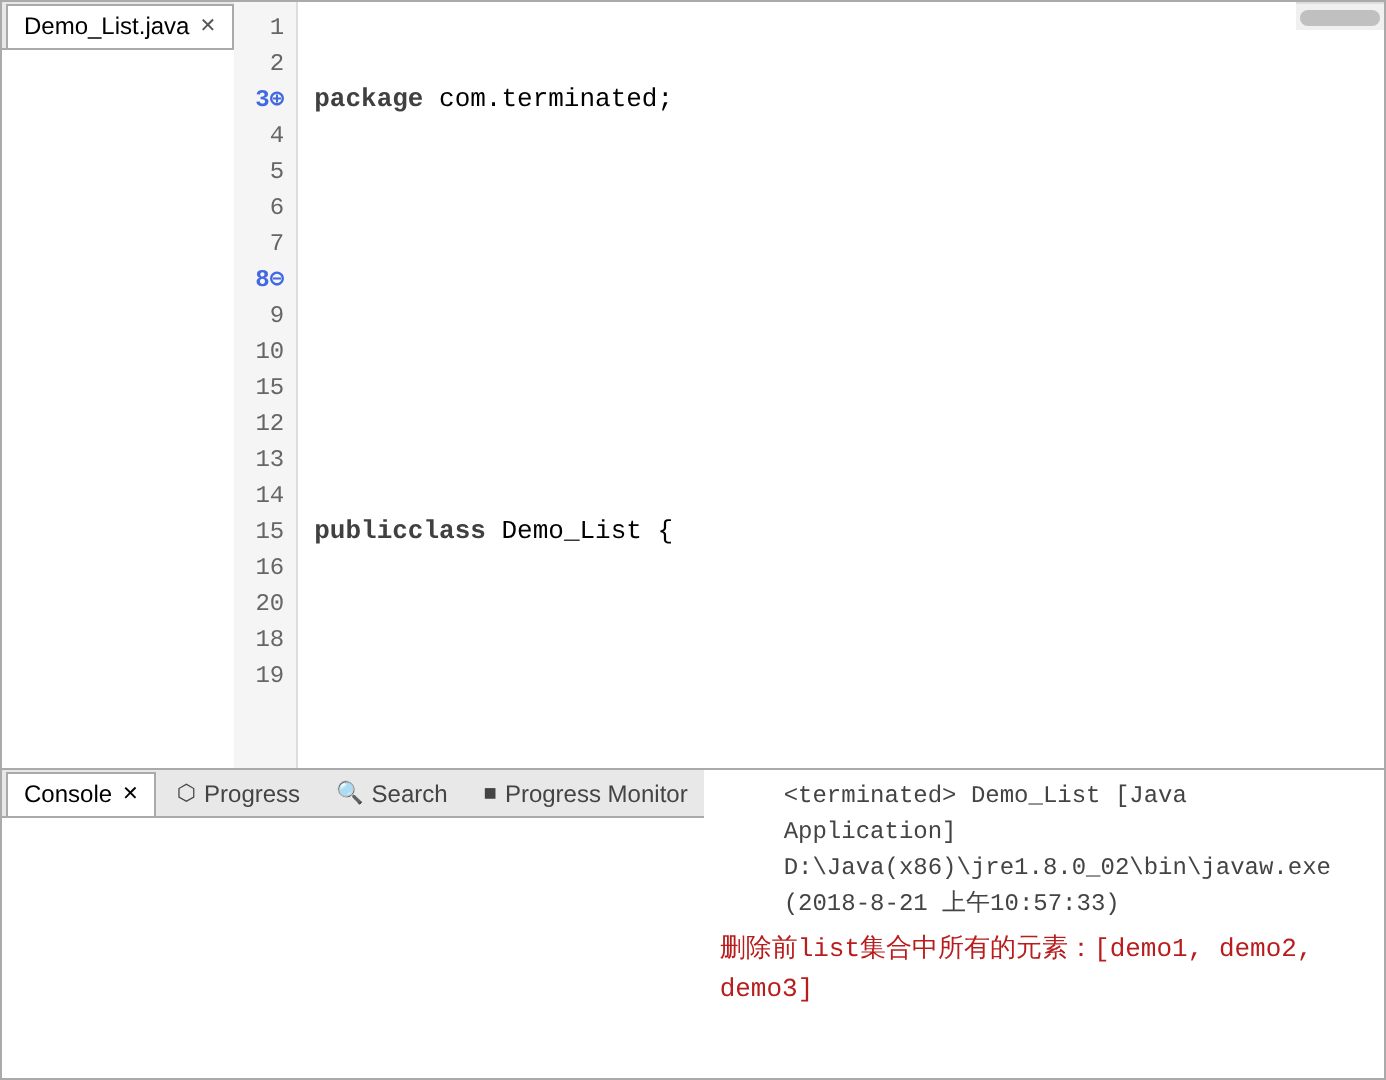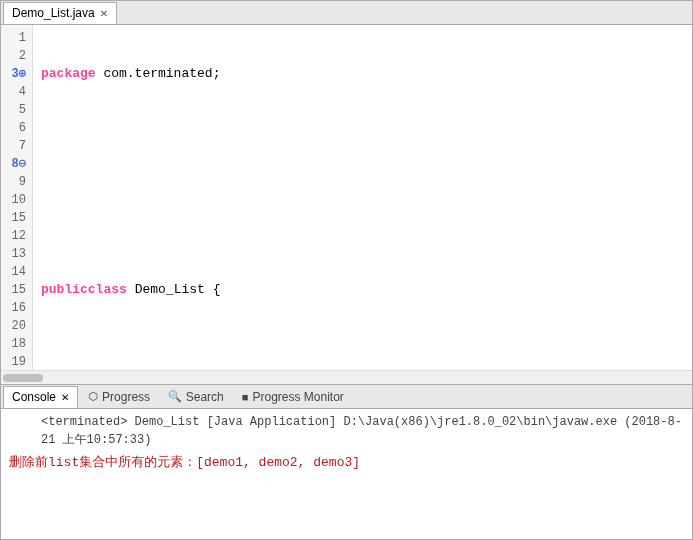--- a/index.html
+++ b/index.html
@@ -12,21 +12,20 @@
       overflow: hidden;
       display: flex;
       flex-direction: column;
     }
 
     
     .editor-pane {
       background: #ffffff;
       flex: 1 1 auto;
       display: flex;
-      flex-direction: column;
       border: 1px solid #aaaaaa;
       min-height: 0;
     }
 
     .tab-bar {
       display: flex;
       align-items: center;
       background: #e8e8e8;
       border-bottom: 1px solid #aaaaaa;
       height: 24px;
@@ -88,21 +87,21 @@
     }
 
     .code-line {
       display: flex;
       align-items: center;
       height: 18px;
       position: relative;
     }
 
     
-    .kw { color: #ec4899; font-weight: bold; }
+    .kw { color: #404040; font-weight: bold; }
     .cn { color: #000000; }
 
     .import-block-marker {
       display: inline-block;
       background: #ddd;
       border: 1px solid #aaa;
       font-size: 10px;
       padding: 0 2px;
       margin-left: 2px;
       vertical-align: middle;
@@ -125,21 +124,21 @@
       border-radius: 4px;
     }
 
     
     .console-pane {
       background: #ffffff;
       border: 1px solid #aaaaaa;
       border-top: none;
       height: 155px;
       display: flex;
-      flex-direction: column;
+      flex-direction: row;
       flex-shrink: 0;
     }
 
     .console-tab-bar {
       display: flex;
       align-items: center;
       background: #e8e8e8;
       border-bottom: 1px solid #aaaaaa;
       height: 24px;
       padding-left: 2px;

